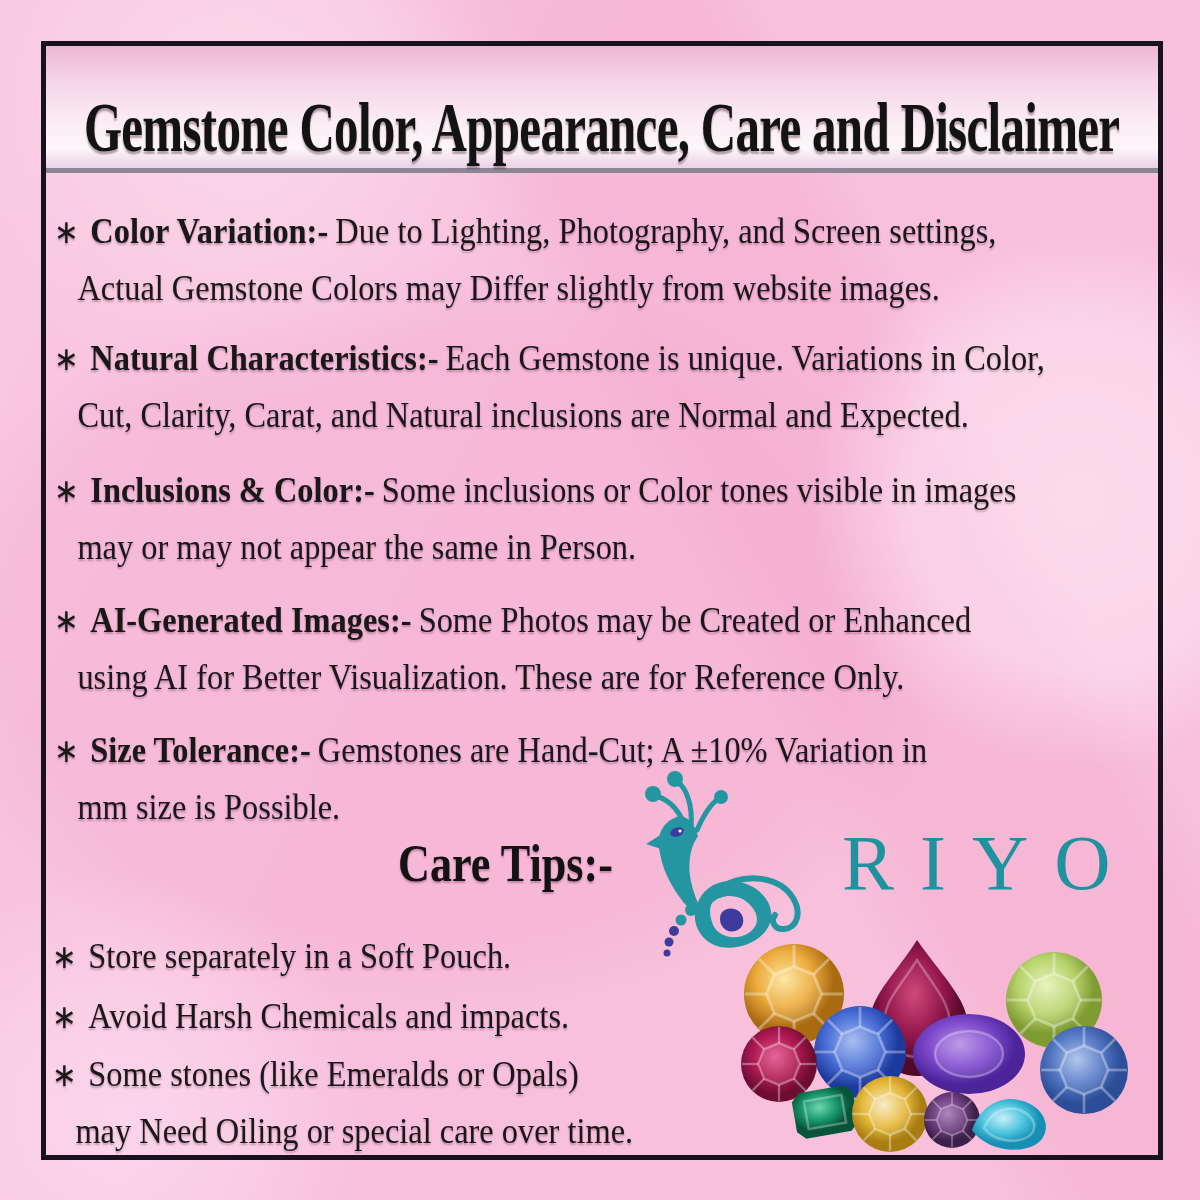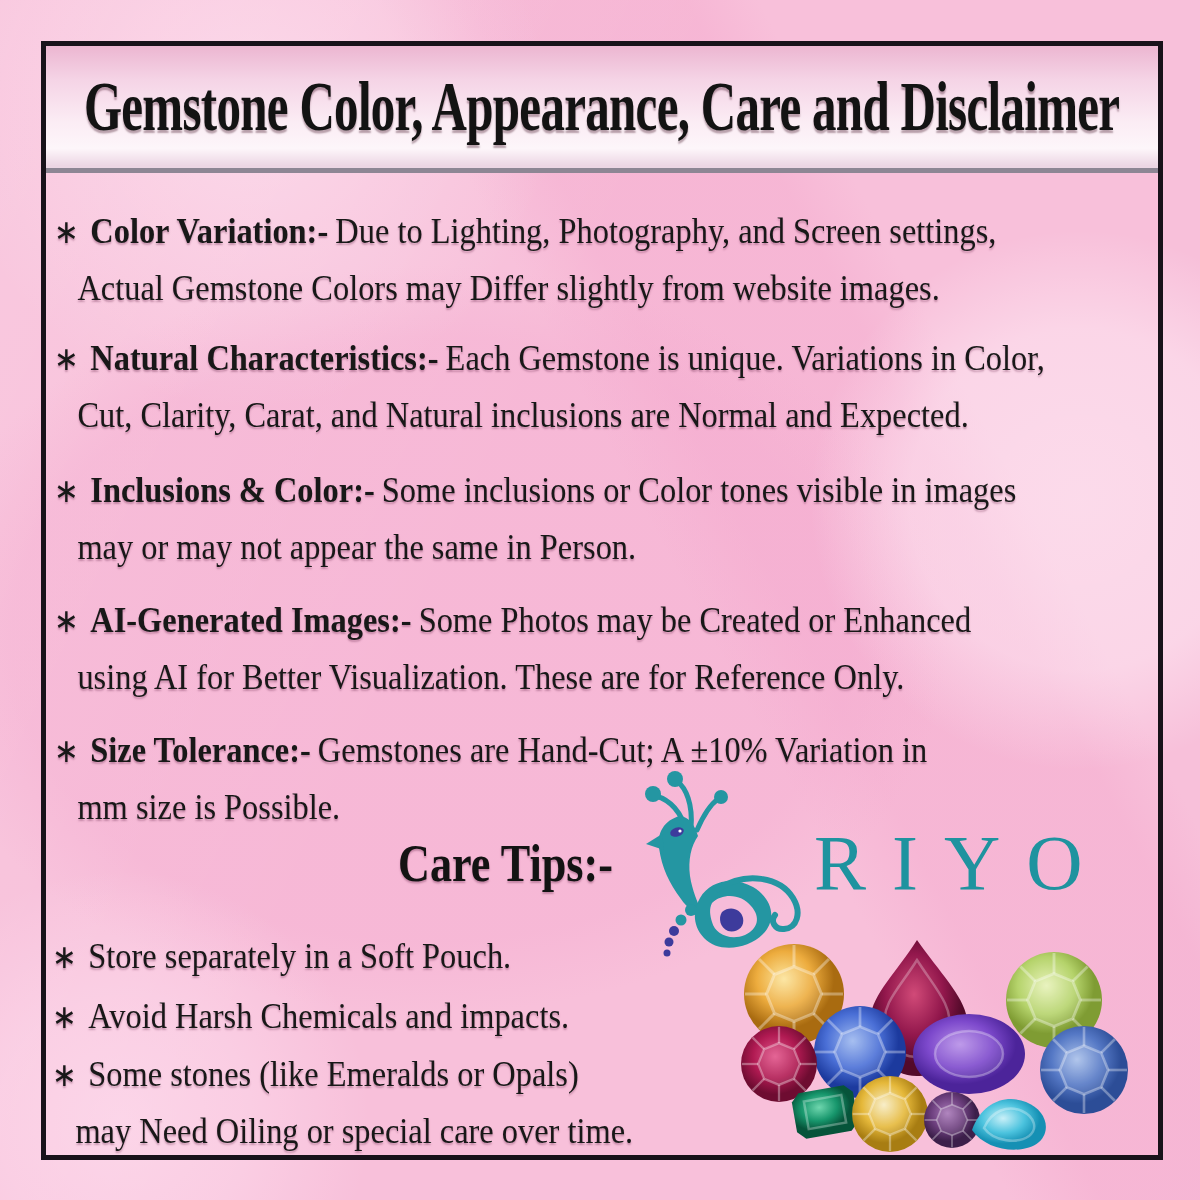--- a/index.html
+++ b/index.html
@@ -16,21 +16,21 @@
       linear-gradient(62deg, rgba(248,192,218,0) 55%, rgba(242,158,199,.28) 60%, rgba(242,158,199,.28) 72%, rgba(248,192,218,0) 76%);
   }
   .frame{
     position:absolute;left:41px;top:41px;width:1122px;height:1119px;
     box-sizing:border-box;border:5px solid #18121a;
   }
   .banner{
     position:absolute;left:0;right:0;top:0;height:127px;box-sizing:border-box;
     border-bottom:5px solid #8d8694;
     background:linear-gradient(180deg,#ecb6d1 0%,#f5d4e6 28%,#fbecf4 62%,#fdf6fa 84%,#ecd6e4 98%);
-    display:flex;align-items:center;justify-content:center;overflow:visible;
+    display:flex;align-items:flex-end;justify-content:center;overflow:visible;
   }
   .banner h1{
     margin:0;font-size:70px;font-weight:bold;color:#131313;
     white-space:nowrap;letter-spacing:-1px;
     transform:scaleX(.70);
     text-shadow:0 3px 2px rgba(70,25,45,.38);
   }
   .disc,.tip{
     position:absolute;margin:0;color:#181818;font-size:36px;line-height:57px;
     padding-left:26px;text-indent:-26px;width:1250px;
@@ -41,21 +41,21 @@
   .star{font-family:"DejaVu Sans",sans-serif;font-size:.92em;margin-right:.38em;}
   .lead{font-weight:bold;margin-right:.22em;}
   .rest,.tip-text{white-space:pre-line;}
   .care-heading{
     position:absolute;left:398px;top:834px;margin:0;
     font-size:52px;font-weight:bold;color:#131313;white-space:nowrap;
     transform:scaleX(.85);transform-origin:left top;
     text-shadow:0 2px 2px rgba(120,55,90,.40);
   }
   .brand{
-    position:absolute;left:814px;top:824px;
+    position:absolute;left:842px;top:824px;
     font-size:78px;line-height:1;color:#1e939f;letter-spacing:26px;white-space:nowrap;
   }
   .logo{position:absolute;left:634px;top:770px;}
   .gems{position:absolute;left:732px;top:934px;}
 </style>
 </head>
 <body>
 
 <div class="frame">
   <div class="banner">

